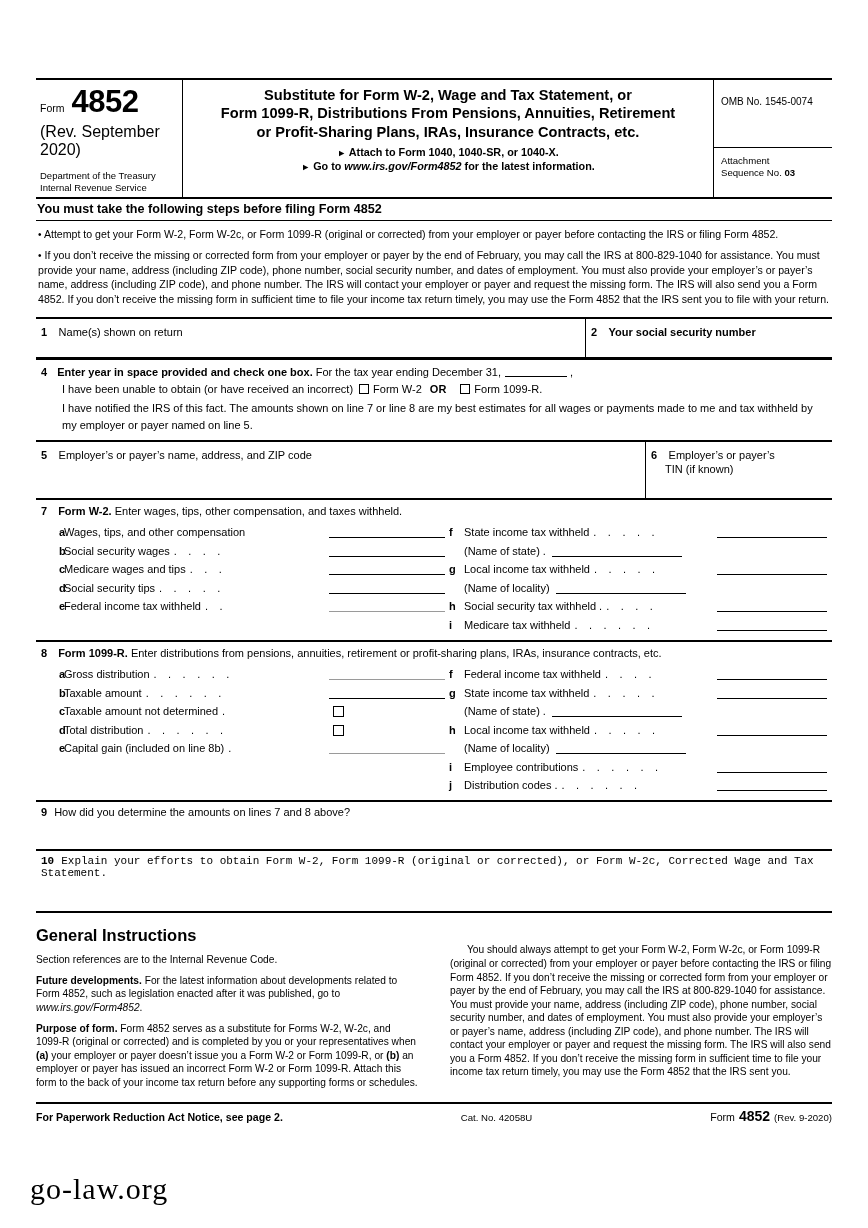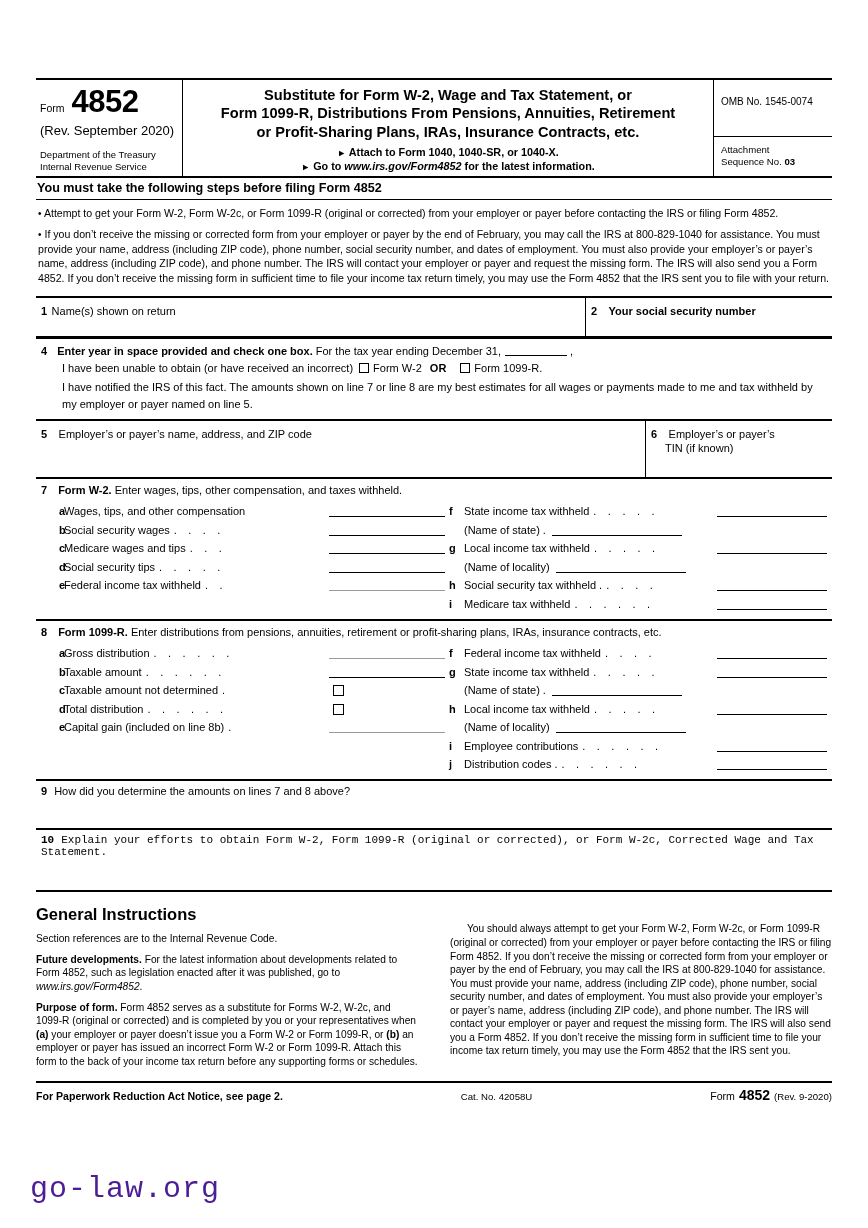--- a/index.html
+++ b/index.html
@@ -27,21 +27,21 @@
     border-bottom: 2.5px solid #000;
   }
   .hdr-left {
     width: 147px;
     padding: 6px 6px 4px 4px;
     border-right: 1.2px solid #000;
   }
   .formline { display:flex; align-items:baseline; }
   .formword { font-size:10.5px; margin-right:7px; }
   .formnum { font-size:31px; font-weight:bold; letter-spacing:-0.5px; line-height:1; }
-  .rev { font-size:13px; margin-top:6px; }
+  .rev { font-size:16px; margin-top:6px; }
   .dept { font-size:9.5px; line-height:1.22; margin-top:11px; }
 
   .hdr-mid {
     flex: 1;
     padding: 6px 4px 3px 4px;
     text-align:center;
     border-right: 1.2px solid #000;
   }
   .title { font-size:14.6px; font-weight:bold; line-height:1.26; }
   .arrowline { font-size:10.8px; font-weight:bold; margin-top:5px; }
@@ -138,22 +138,22 @@
   }
   .f-left { font-weight:bold; flex:none; }
   .f-mid { flex:1; text-align:center; font-size:9.6px; }
   .f-right { flex:none; text-align:right; }
   .f-right .fnum { font-size:14px; font-weight:bold; margin:0 4px 0 4px; }
   .f-right .frev { font-size:9.6px; }
 
   
   .wm {
     position:absolute; left:30px; top:1172px;
-    font-family:Liberation Mono, monospace;
-    font-size:30px; letter-spacing:1px; color:#4c1d95;
+    font-family:Liberation Serif, serif;
+    font-size:30px; letter-spacing:1px; color:#000000;
   }
 </style>
 </head>
 <body>
 
 <div class="page">
 
   <div class="hdr">
     <div class="hdr-left">
       <div class="formline">
@@ -199,21 +199,21 @@
   </div>
   <div class="bullet">
     <span class="dot">•</span>
     <span>If you don’t receive the missing or corrected form from your employer or payer by the end of February, you may call the IRS at 800-829-1040 for assistance. You must provide your name, address (including ZIP code), phone number, social security number, and dates of employment. You must also provide your employer’s or payer’s name, address (including ZIP code), and phone number. The IRS will contact your employer or payer and request the missing form. The IRS will also send you a Form 4852. If you don’t receive the missing form in sufficient time to file your income tax return timely, you may use the Form 4852 that the IRS sent you to file with your return.</span>
   </div>
 
   <div class="thick" style="margin-top:11px;"></div>
   <div class="row">
     <div class="cell box1">
       <span class="num">1</span>
-      <span class="lbl" style="margin-left:0;">Name(s) shown on return</span>
+      <span class="lbl" style="margin-left:7px;">Name(s) shown on return</span>
     </div>
     <div class="cell box2">
       <span class="num">2</span>
       <span class="lbl-b" style="margin-left:7px;">Your social security number</span>
     </div>
   </div>
 
   <div class="thin"></div>
 
   <div class="thick"></div>

